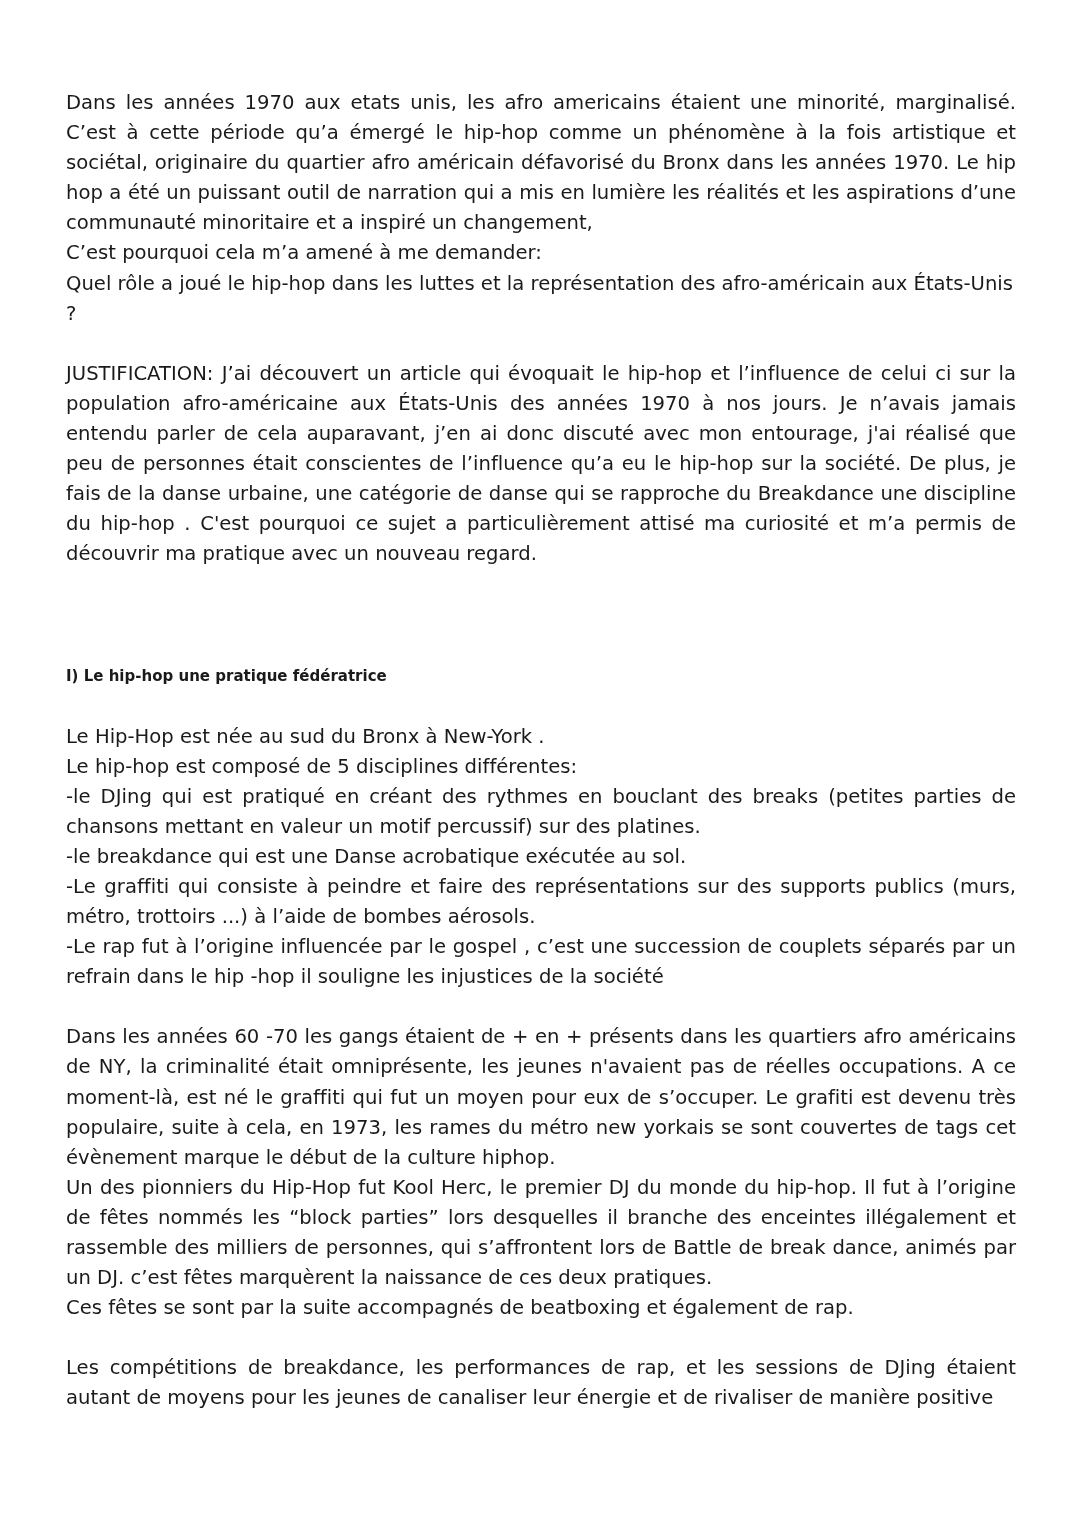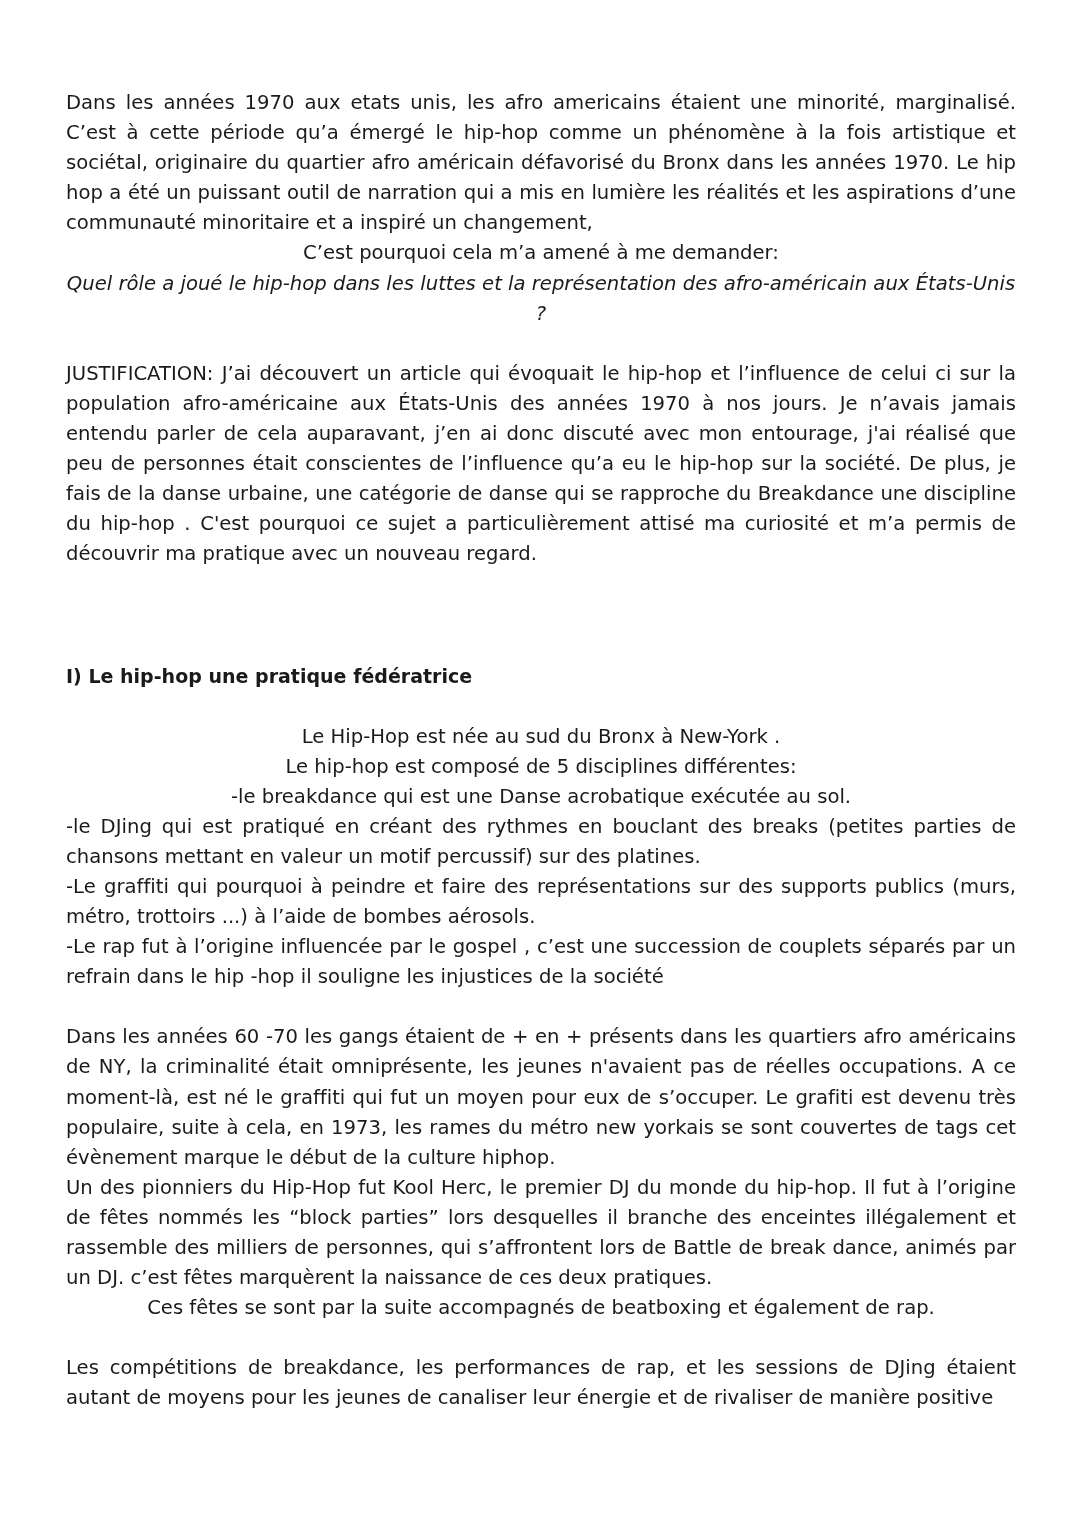--- a/index.html
+++ b/index.html
@@ -28,34 +28,34 @@
   }
   p.para {
     margin: 0;
     font-size: 19.6px;
     line-height: 30.1px;
     text-align: justify;
     text-justify: inter-word;
     letter-spacing: 0.01px;
   }
   p.para.ragged {
-    text-align: center;
+    text-align: left;
   }
   .gap-md { height: 30px; }
   .gap-heading-before { height: 62px; }
   .gap-heading-after { height: 30px; }
   h2.section-heading {
     margin: 0;
-    font-size: 19px;
+    font-size: 15px;
     line-height: 30.1px;
     font-weight: bold;
     text-align: left;
     letter-spacing: 0.01px;
   }
-  .italic { font-style: italic; }
+  .italic { }
   .bold { font-weight: normal; }
   .block { display: block; }
 </style>
 </head>
 <body>
 
 <div class="page">
   <div class="doc-body">
 
     <p class="para">
@@ -85,28 +85,28 @@
 
     <div class="gap-heading-after"></div>
 
     <p class="para ragged">
       <span>Le Hip-Hop est née au sud du Bronx à  New-York .</span>
     </p>
     <p class="para ragged">
       <span>Le hip-hop est composé de 5 disciplines différentes:</span>
     </p>
 
+    <p class="para">
+      <span>-le DJing qui est pratiqué en créant des rythmes en bouclant des breaks (petites parties de chansons mettant en valeur un motif percussif) sur des platines.</span>
+    </p>
     <p class="para ragged">
       <span>-le breakdance qui est une Danse acrobatique exécutée au sol.</span>
     </p>
     <p class="para">
-      <span>-le DJing qui est pratiqué en créant des rythmes en bouclant des breaks (petites parties de chansons mettant en valeur un motif percussif) sur des platines.</span>
-    </p>
-    <p class="para">
-      <span>-Le graffiti qui pourquoi à peindre et faire des représentations sur des supports publics (murs, métro, trottoirs ...) à l’aide de bombes aérosols.</span>
+      <span>-Le graffiti qui consiste à peindre et faire des représentations sur des supports publics (murs, métro, trottoirs ...) à l’aide de bombes aérosols.</span>
     </p>
     <p class="para">
       <span>-Le rap fut à l’origine influencée par le gospel , c’est une succession de couplets séparés par un refrain dans le hip -hop il souligne les injustices de la société</span>
     </p>
 
     <div class="gap-md"></div>
 
     <p class="para">
       <span>Dans les années 60 -70  les gangs étaient de + en + présents dans les quartiers afro américains de NY, la criminalité était omniprésente, les jeunes n'avaient pas de réelles occupations. A ce moment-là, est né le graffiti qui fut un moyen pour eux de s’occuper. Le grafiti est devenu très populaire, suite à cela, en 1973,  les rames du métro new yorkais se sont couvertes de tags cet évènement marque le début de la culture hiphop.</span>
     </p>

